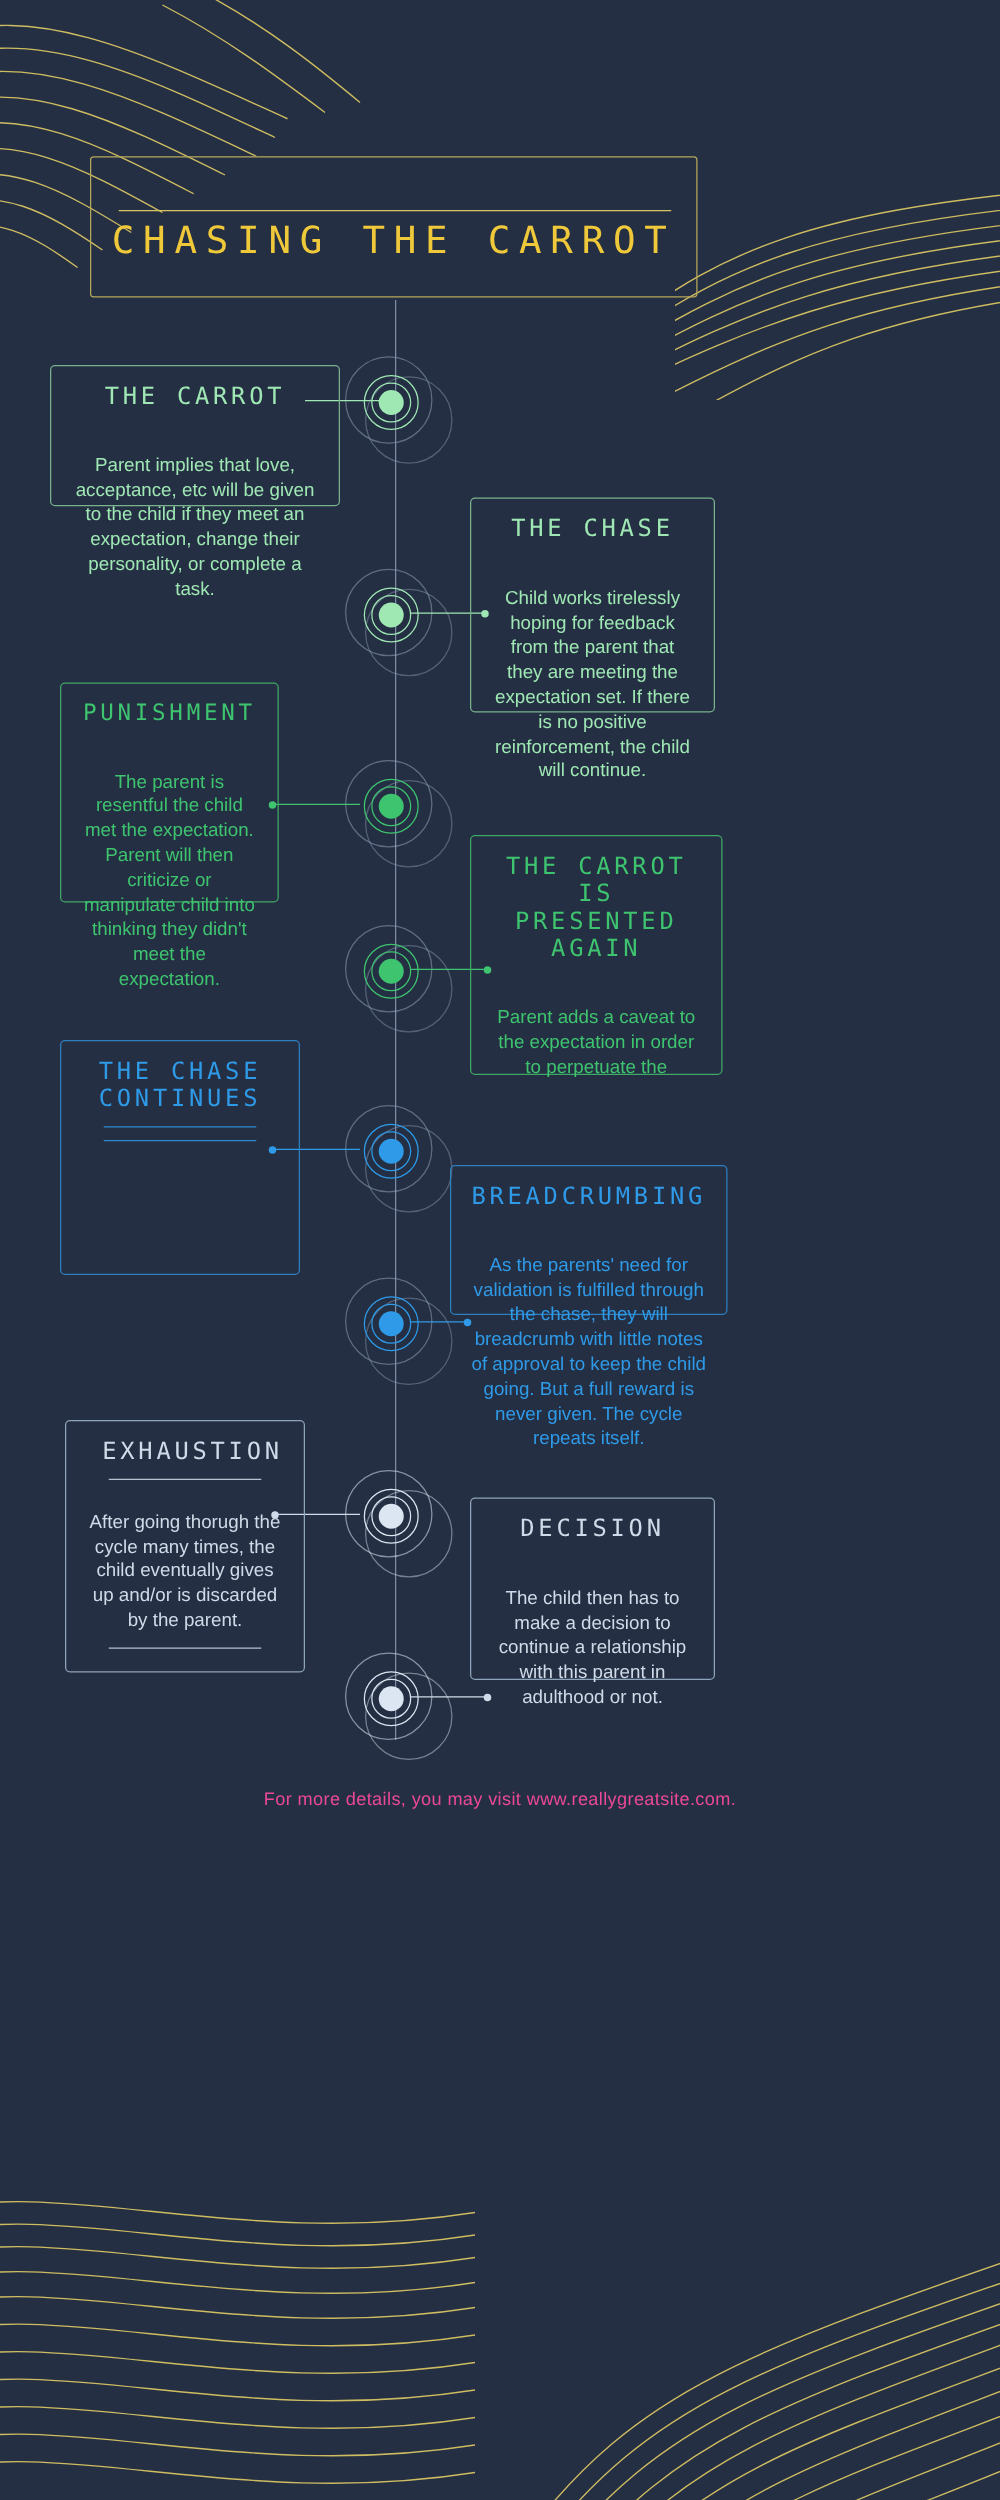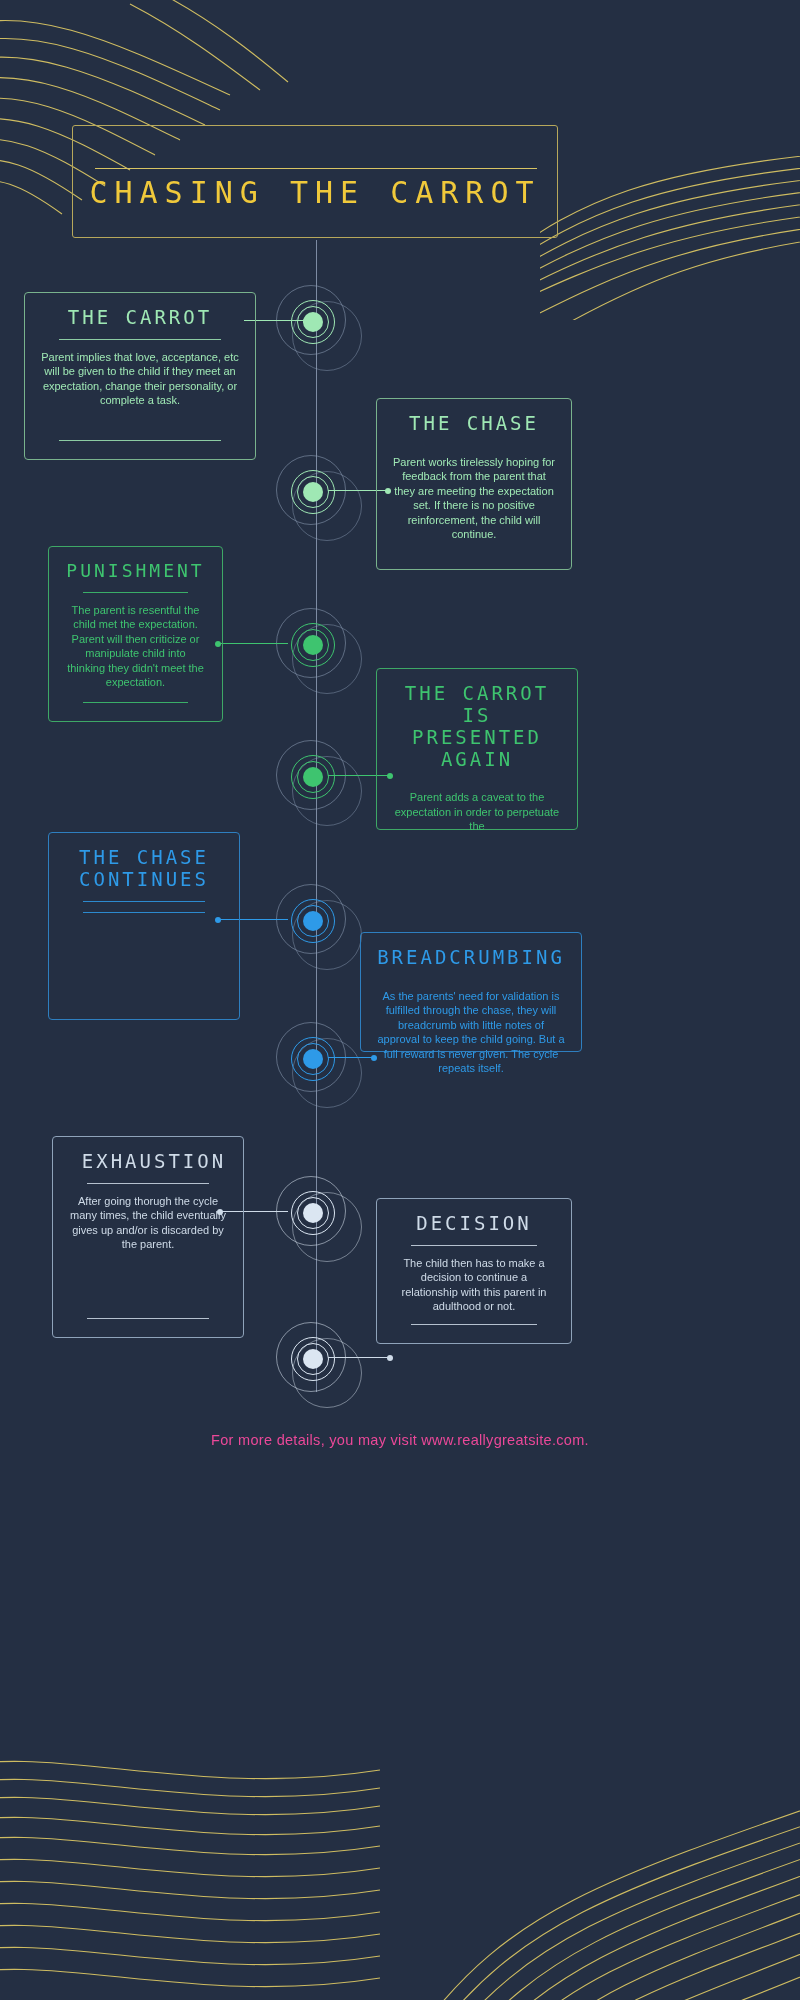--- a/index.html
+++ b/index.html
@@ -67,22 +67,22 @@
     padding: 14px 16px 16px;
     display: flex; flex-direction: column;
   }
   .card h2 {
     font-family: "DejaVu Sans Mono", monospace;
     font-weight: 400; text-align: center;
     letter-spacing: 3px; line-height: 1.15;
   }
   .card .hr { height: 1px; margin: 10px 18px 0; opacity: .85; }
   .card p {
-    font-size: 11px; line-height: 1.32; text-align: center;
-    margin-top: 10px; flex: 1 0 auto;
+    font-size: 15px; line-height: 1.32; text-align: center;
+    margin-top: 24px; flex: 1 0 auto;
   }
   .card .hr-bottom { height: 1px; margin: 10px 18px 2px; opacity: .85; }
 
   
   .mint   { --c: #9fe8b4; --b: #79b38d; }
   .green  { --c: #3ec46f; --b: #3ea866; }
   .blue   { --c: #2e9ae8; --b: #2e7fc0; }
   .pale   { --c: #cfdbe8; --b: #8fa3ba; }
   .mint, .green, .blue, .pale { color: var(--c); border-color: var(--b); }
   .card h2 { color: var(--c); }
@@ -183,41 +183,41 @@
   <div class="node mint" style="left:276px; top:285px;">
     <div class="ring halo-a"></div>
     <div class="ring halo-b"></div>
     <div class="ring r1"></div>
     <div class="ring r2"></div>
     <div class="dot"></div>
   </div>
   <div class="conn mint to-right" style="left:244px; top:320px; width:62px;">
     <span class="endcap"></span>
   </div>
-  <div class="card mint" style="left:24px; top:292px; width:232px; height:168px;">
+  <div class="card mint" style="left:40px; top:292px; width:232px; height:113px;">
     <h2 style="font-size:19px;">THE CARROT</h2>
     <div class="hr"></div>
     <p>Parent implies that love, acceptance, etc will be given to the child if they meet an expectation, change their personality, or complete a task.</p>
     <div class="hr-bottom"></div>
   </div>
 
   <div class="node mint" style="left:276px; top:455px;">
     <div class="ring halo-a"></div>
     <div class="ring halo-b"></div>
     <div class="ring r1"></div>
     <div class="ring r2"></div>
     <div class="dot"></div>
   </div>
   <div class="conn mint to-right" style="left:328px; top:490px; width:60px;">
     <span class="endcap"></span>
   </div>
   <div class="card mint" style="left:376px; top:398px; width:196px; height:172px;">
     <h2 style="font-size:19px;">THE CHASE</h2>
     <div class="hr"></div>
-    <p>Parent works tirelessly hoping for feedback from the parent that they are meeting the expectation set. If there is no positive reinforcement, the child will continue.</p>
+    <p>Child works tirelessly hoping for feedback from the parent that they are meeting the expectation set. If there is no positive reinforcement, the child will continue.</p>
     <div class="hr-bottom"></div>
   </div>
 
   <div class="node green" style="left:276px; top:608px;">
     <div class="ring halo-a"></div>
     <div class="ring halo-b"></div>
     <div class="ring r1"></div>
     <div class="ring r2"></div>
     <div class="dot"></div>
   </div>
@@ -234,21 +234,21 @@
   <div class="node green" style="left:276px; top:740px;">
     <div class="ring halo-a"></div>
     <div class="ring halo-b"></div>
     <div class="ring r1"></div>
     <div class="ring r2"></div>
     <div class="dot"></div>
   </div>
   <div class="conn green to-right" style="left:328px; top:775px; width:62px;">
     <span class="endcap"></span>
   </div>
-  <div class="card green" style="left:376px; top:668px; width:202px; height:162px;justify-content:space-between;">
+  <div class="card green" style="left:376px; top:668px; width:202px; height:192px;justify-content:space-between;">
     <h2 style="font-size:19px;">THE CARROT IS PRESENTED AGAIN</h2>
     <div class="hr"></div>
     <p>Parent adds a caveat to the expectation in order to perpetuate the</p>
     <div class="hr-bottom"></div>
   </div>
 
   <div class="node blue" style="left:276px; top:884px;">
     <div class="ring halo-a"></div>
     <div class="ring halo-b"></div>
     <div class="ring r1"></div>

